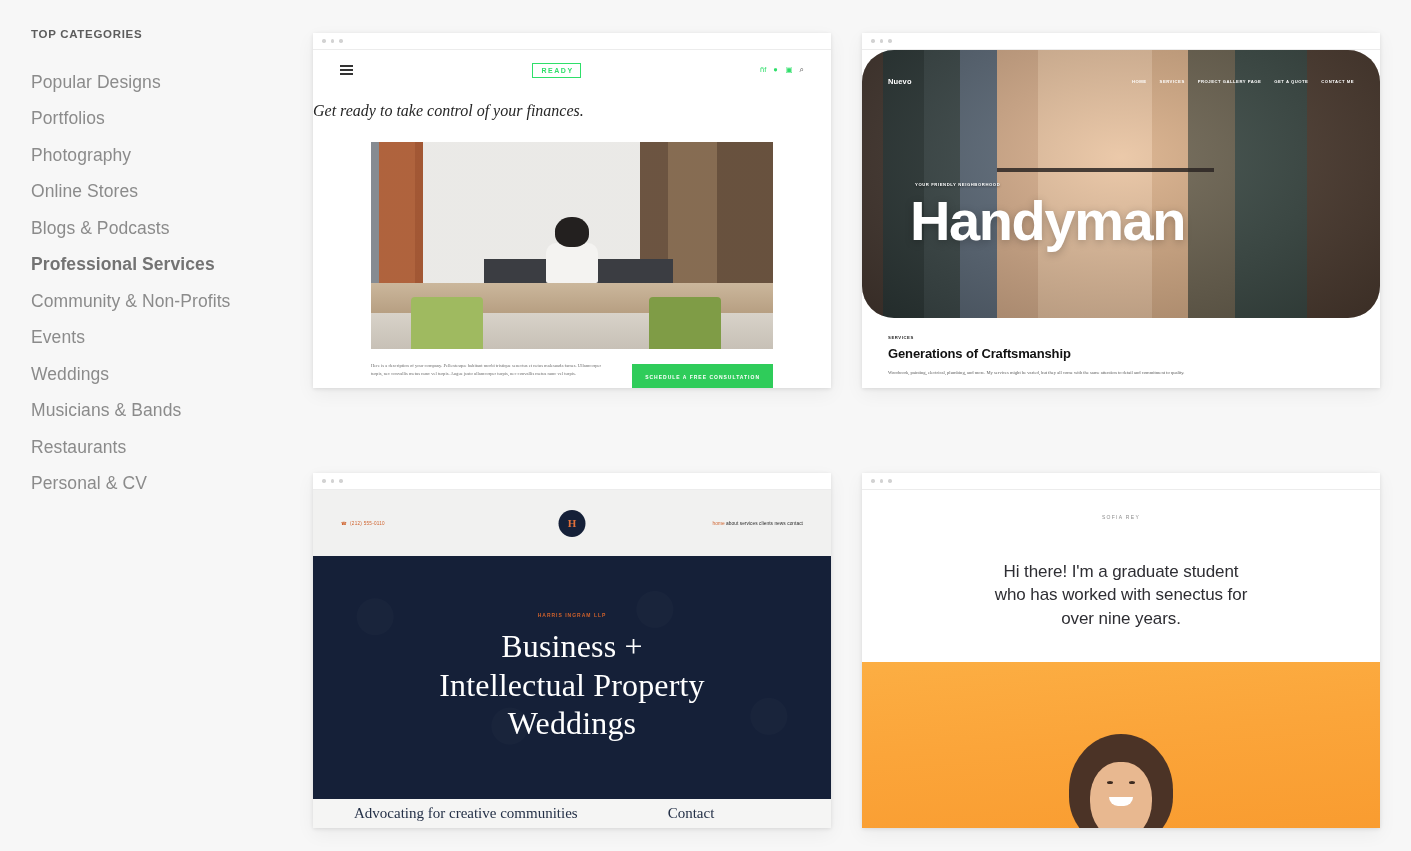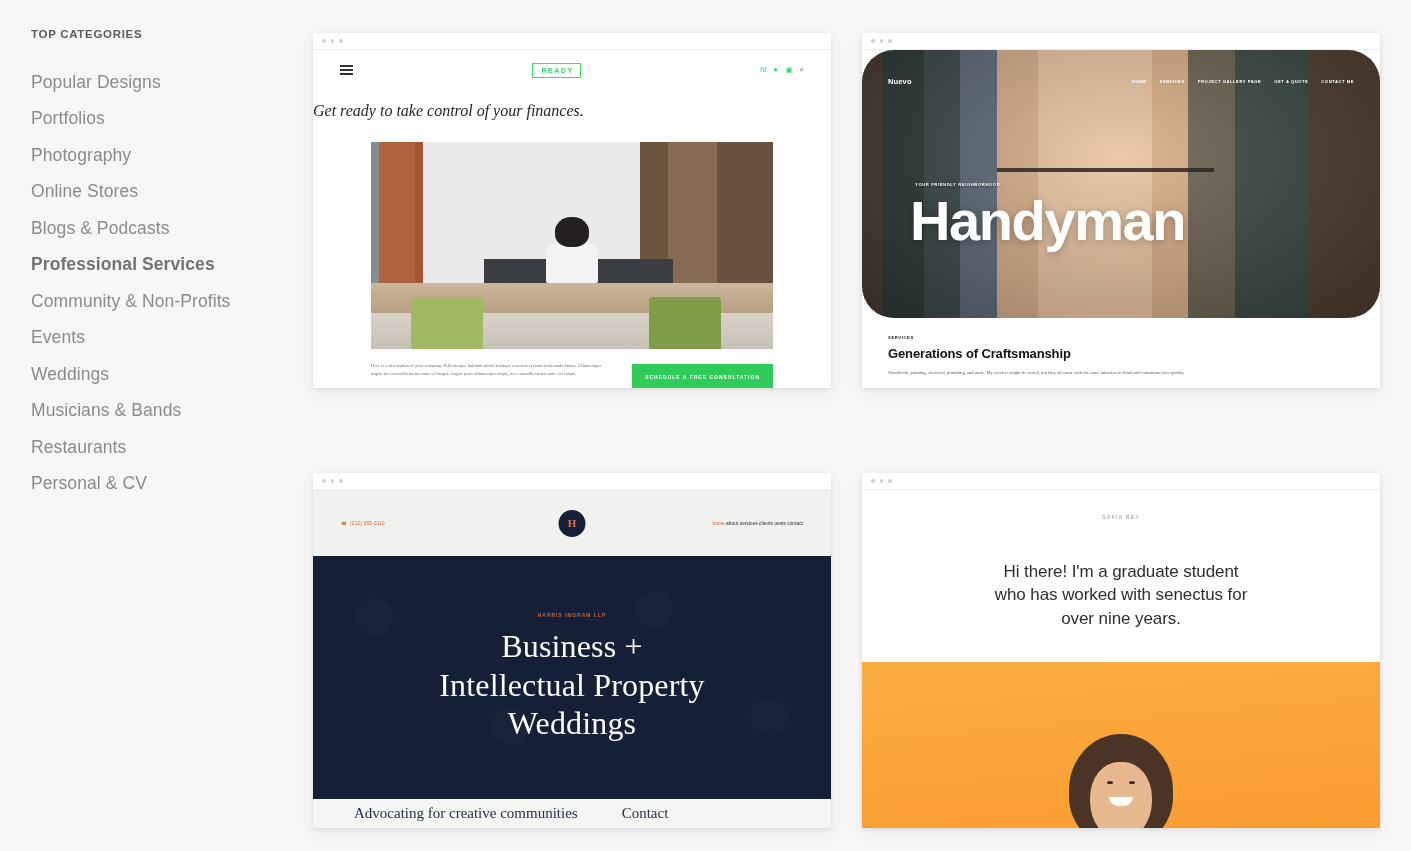--- a/index.html
+++ b/index.html
@@ -197,21 +197,21 @@
   .c3-eyebrow {
     color: #d0622c; font-size: 5px; font-weight: 700; letter-spacing: .2em; z-index: 2;
     margin-bottom: 9px;
   }
   .c3-title {
     font-family: "Liberation Serif", serif; color: #fff; font-size: 32px;
     text-align: center; line-height: 1.2; z-index: 2; letter-spacing: .005em;
   }
   .c3-foot {
     height: 29px; background: #f5f5f4; display: flex; align-items: center;
-    padding: 0 41px; gap: 44px; font-family: "Liberation Serif", serif;
+    padding: 0 41px; gap: 90px; font-family: "Liberation Serif", serif;
     color: #243047; font-size: 15px;
   }
 
   
   .c4-top {
     height: 172px; background: #fff; display: flex; flex-direction: column;
     align-items: center; padding-top: 24px;
   }
   .c4-name { font-size: 5px; letter-spacing: .26em; color: #8d8d8d; }
   .c4-intro {

